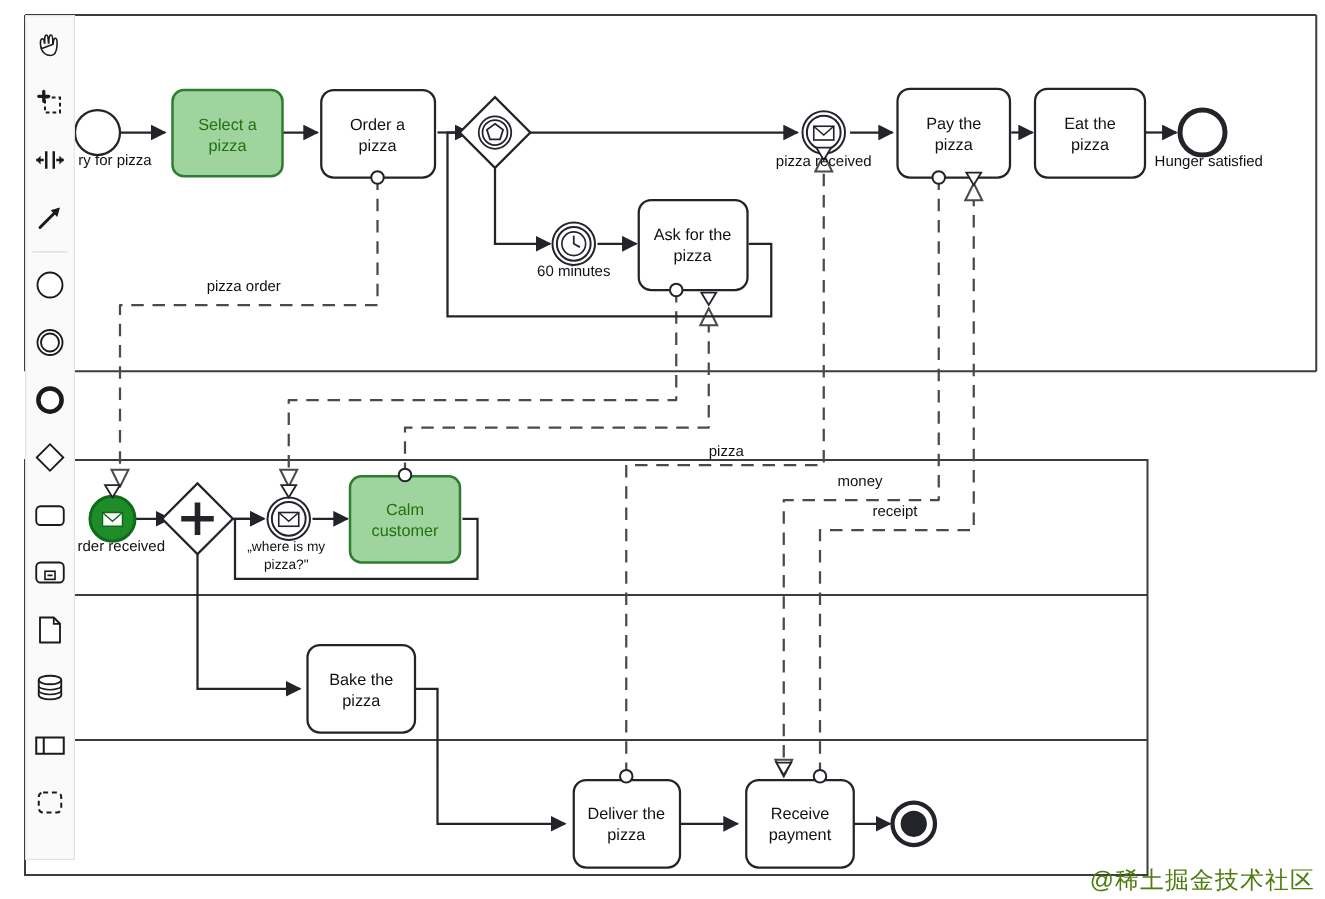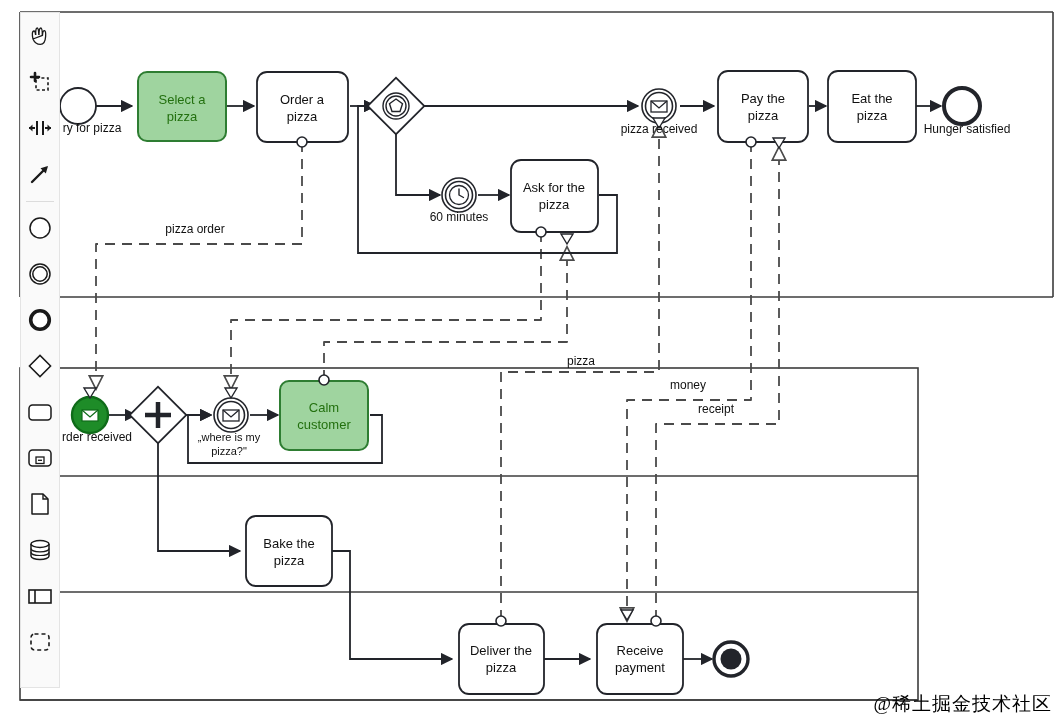--- a/index.html
+++ b/index.html
@@ -55,23 +55,23 @@
     display: flex;
     align-items: center;
     justify-content: center;
     cursor: pointer;
   }
   .palette-item svg { display: block; }
   .watermark {
     position: absolute;
     right: 8px;
     bottom: 2px;
-    color: #000000;
+    color: #4d7c0f;
     font-size: 19px;
-    font-family: Liberation Serif, serif;
+    font-family: Liberation Sans, sans-serif;
     letter-spacing: 1px;
     user-select: none;
     z-index: 5;
   }
   text { font-family: "Liberation Sans", sans-serif; fill: #111111; }
   .lbl { font-size: 12px; }
   .lbl-sm { font-size: 11px; }
   .task-lbl { font-size: 13px; }
   .task-lbl-green { font-size: 13px; fill: #23700f; }
 </style>

